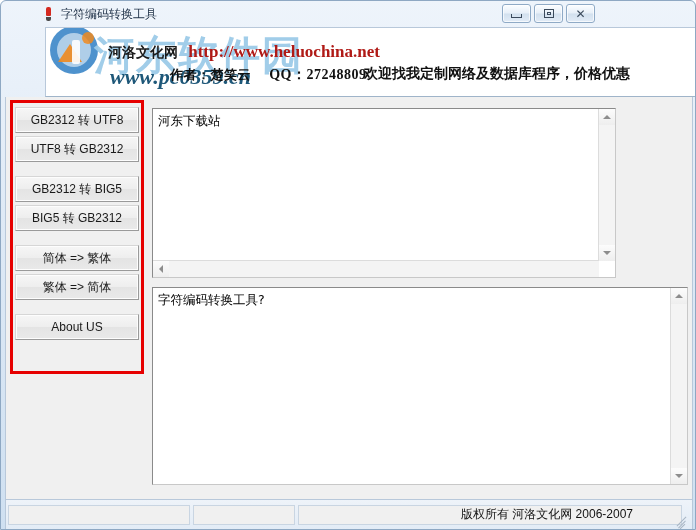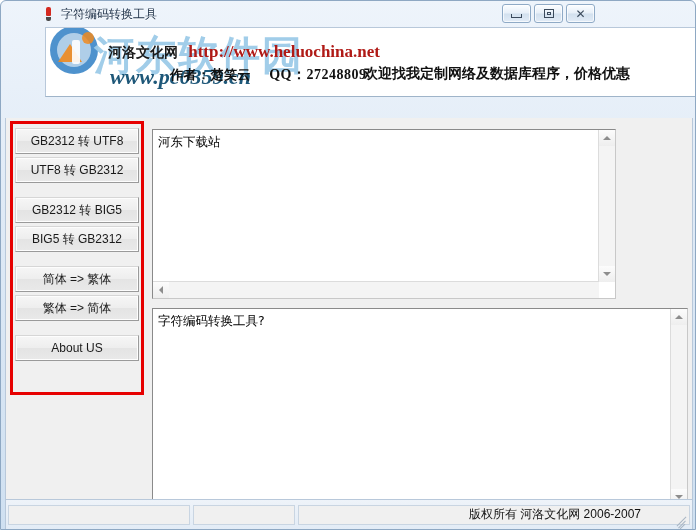--- a/index.html
+++ b/index.html
@@ -192,21 +192,20 @@
 
   
   #client-area {
     position: absolute;
     left: 4px; top: 96px;
     width: 688px; height: 402px;
     background: #f0f0f0;
     border-left: 1px solid #b8c8da;
     border-right: 1px solid #b8c8da;
     box-sizing: border-box;
-    margin-top: 21px;
   }
 
   
   #red-box {
     position: absolute;
     left: 4px; top: 3px;
     width: 134px; height: 274px;
     box-sizing: border-box;
     border: 3px solid #e60000;
     pointer-events: none;
@@ -327,21 +326,21 @@
     color: #111;
     display: flex;
     align-items: center;
   }
   #status-cell-1 { width: 182px; }
   #status-cell-2 { width: 102px; }
   #status-cell-3 {
     flex: 1;
     justify-content: flex-end;
     padding-right: 48px;
-    margin-right: 0;
+    margin-right: 8px;
   }
   #grip {
     position: absolute;
     right: 3px; bottom: 2px;
     width: 14px; height: 14px;
   }
   #grip i {
     position: absolute;
     display: block;
     background: #a9b6c4;

